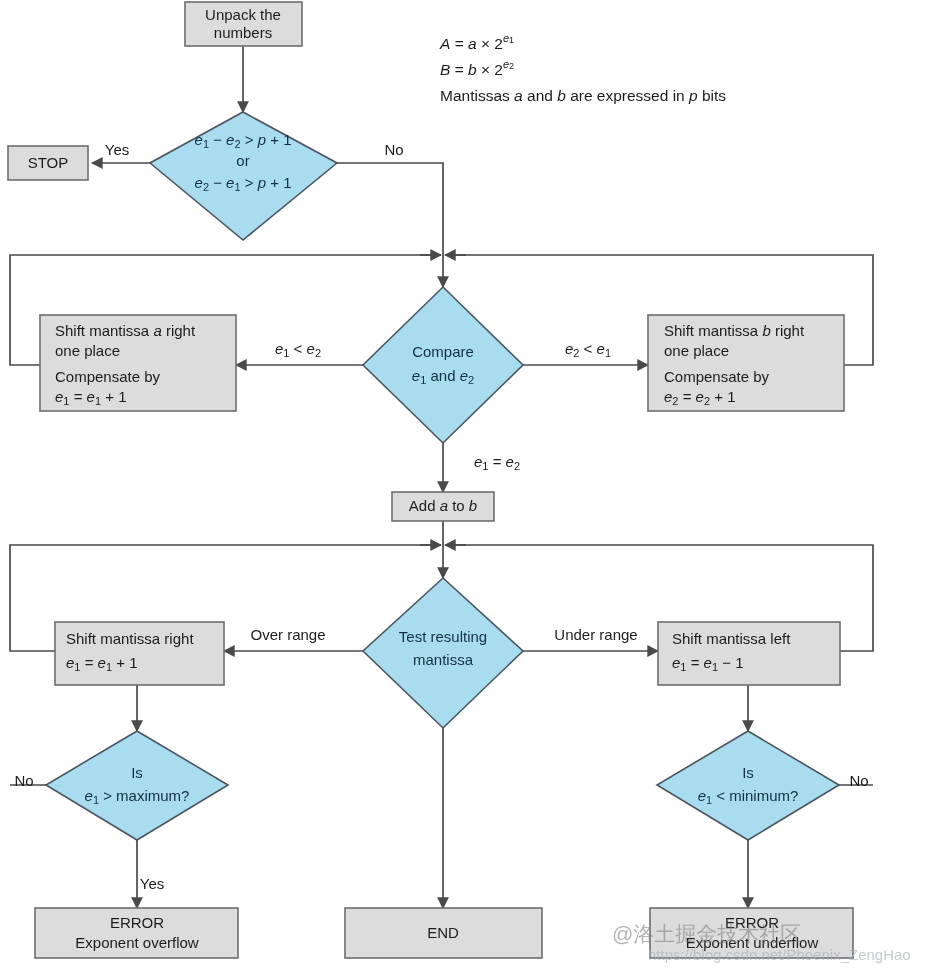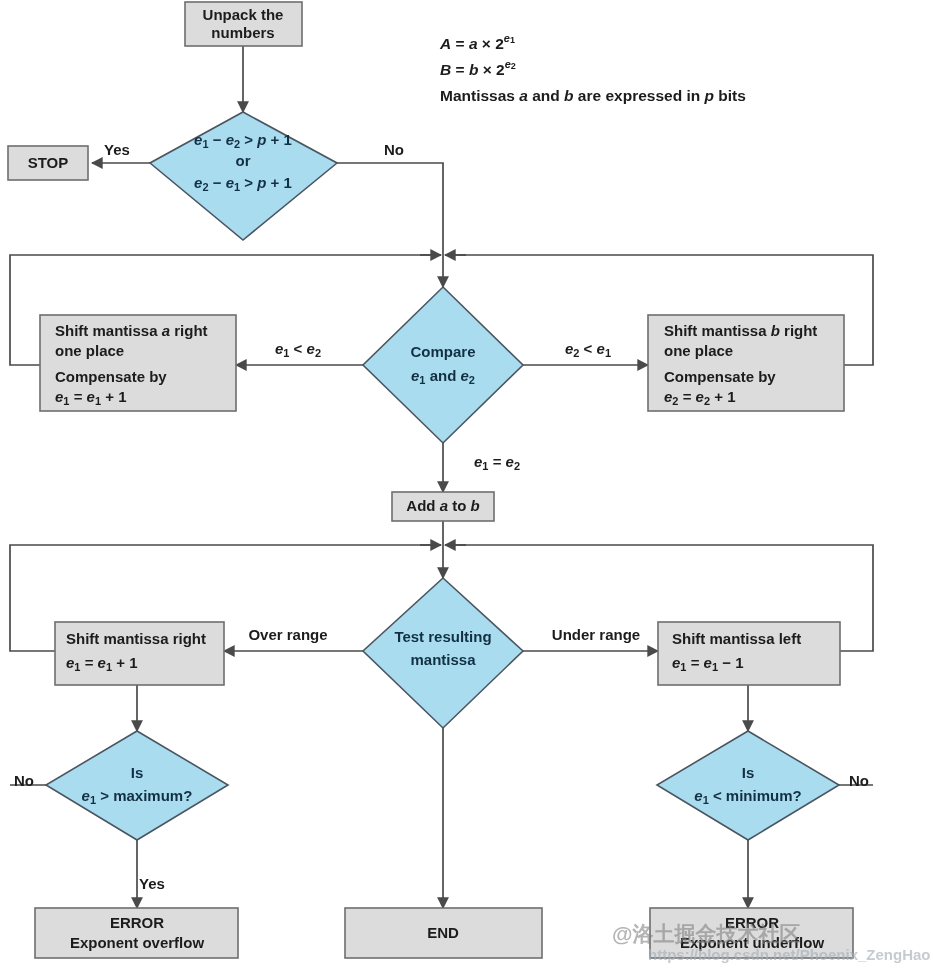--- a/index.html
+++ b/index.html
@@ -9,21 +9,20 @@
   }
   body {
     font-family: "Liberation Sans", sans-serif;
   }
   #canvas {
     position: relative;
     width: 933px;
     height: 970px;
     background: #ffffff;
     overflow: hidden;
-    font-weight: bold;
   }
   svg#flow {
     position: absolute;
     left: 0;
     top: 0;
     width: 933px;
     height: 970px;
   }
   .proc-rect {
     fill: #dcdcdc;

